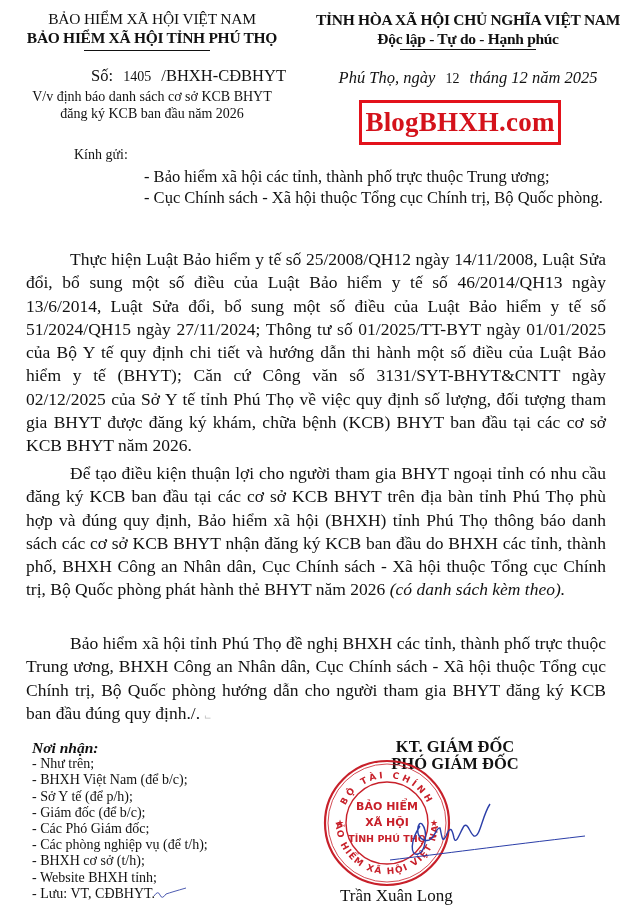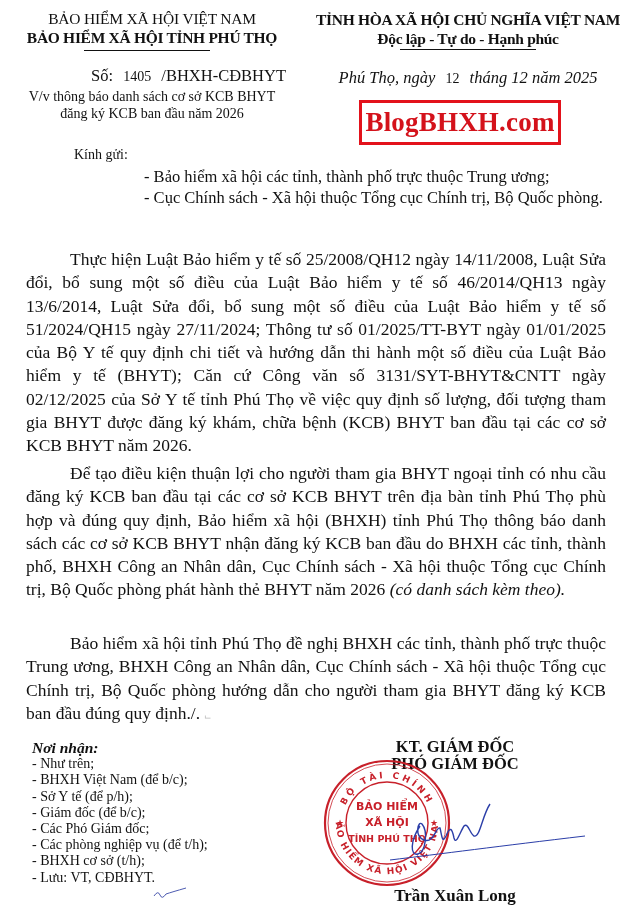--- a/index.html
+++ b/index.html
@@ -28,21 +28,21 @@
     left: 26px; width: 580px; font-size: 17.5px; line-height: 23.3px; text-align: justify;
     text-indent: 44px;
   }
   .p1 { top: 248px; }
   .p2 { top: 462px; }
   .p3 { top: 632px; }
   .tick { color: #bbb; font-size: 11px; }
   .noinhan { left: 32px; top: 740px; font-size: 14px; line-height: 16.2px; }
   .noinhan .title { font-weight: bold; font-style: italic; font-size: 15.5px; }
   .sign-block { left: 340px; top: 738px; width: 230px; text-align: center; font-weight: bold; font-size: 16.5px; line-height: 17px; }
-  .signer { left: 340px; top: 886px; width: 230px; text-align: center; font-weight: bold; font-size: 17px; }
+  .signer { left: 340px; top: 886px; width: 230px; text-align: left; font-weight: normal; font-size: 17px; }
   .stamp { left: 322px; top: 758px; width: 130px; height: 130px; }
   .signature { left: 380px; top: 796px; width: 210px; height: 75px; }
   .scribble { left: 152px; top: 886px; width: 36px; height: 14px; }
 </style>
 </head>
 <body>
 
 <div class="abs hdr-left">
   <div class="hdr-line1">BẢO HIỂM XÃ HỘI VIỆT NAM</div>
   <div class="hdr-line2">BẢO HIỂM XÃ HỘI TỈNH PHÚ THỌ</div>
@@ -54,21 +54,21 @@
   <div class="hdr-line2">Độc lập - Tự do - Hạnh phúc</div>
 </div>
 <div class="rule" style="left:400px; top:49px; width:136px;"></div>
 
 <div class="abs so">
   <span>Số:</span>
   <span style="font-size:14px; margin:0 6px;">1405</span>
   <span>/BHXH-CĐBHYT</span>
 </div>
 <div class="abs vv">
-  <div>V/v thông báo danh sách cơ sở KCB BHYT</div>
+  <div>V/v định báo danh sách cơ sở KCB BHYT</div>
   <div>đăng ký KCB ban đầu năm 2026</div>
 </div>
 
 <div class="abs date">
   <span>Phú Thọ, ngày</span>
   <span class="num" style="margin:0 6px;">12</span>
   <span>tháng 12 năm 2025</span>
 </div>
 
 <div class="abs brand-box">
@@ -93,20 +93,21 @@
 
 <div class="abs noinhan">
   <div class="title">Nơi nhận:</div>
   <div>- Như trên;</div>
   <div>- BHXH Việt Nam (để b/c);</div>
   <div>- Sở Y tế (để p/h);</div>
   <div>- Giám đốc (để b/c);</div>
   <div>- Các Phó Giám đốc;</div>
   <div>- Các phòng nghiệp vụ (để t/h);</div>
   <div>- BHXH cơ sở (t/h);</div>
+  <div>- Website BHXH tỉnh;</div>
   <div>- Lưu: VT, CĐBHYT.</div>
 </div>
 <svg class="abs scribble" viewBox="0 0 36 14">
   <path d="M2 10 Q6 4 8 9 T14 8 Q20 6 34 2" fill="none" stroke="#3a4aa8" stroke-width="0.9"></path>
 </svg>
 
 <div class="abs sign-block">
   <div>KT. GIÁM ĐỐC</div>
   <div>PHÓ GIÁM ĐỐC</div>
 </div>

